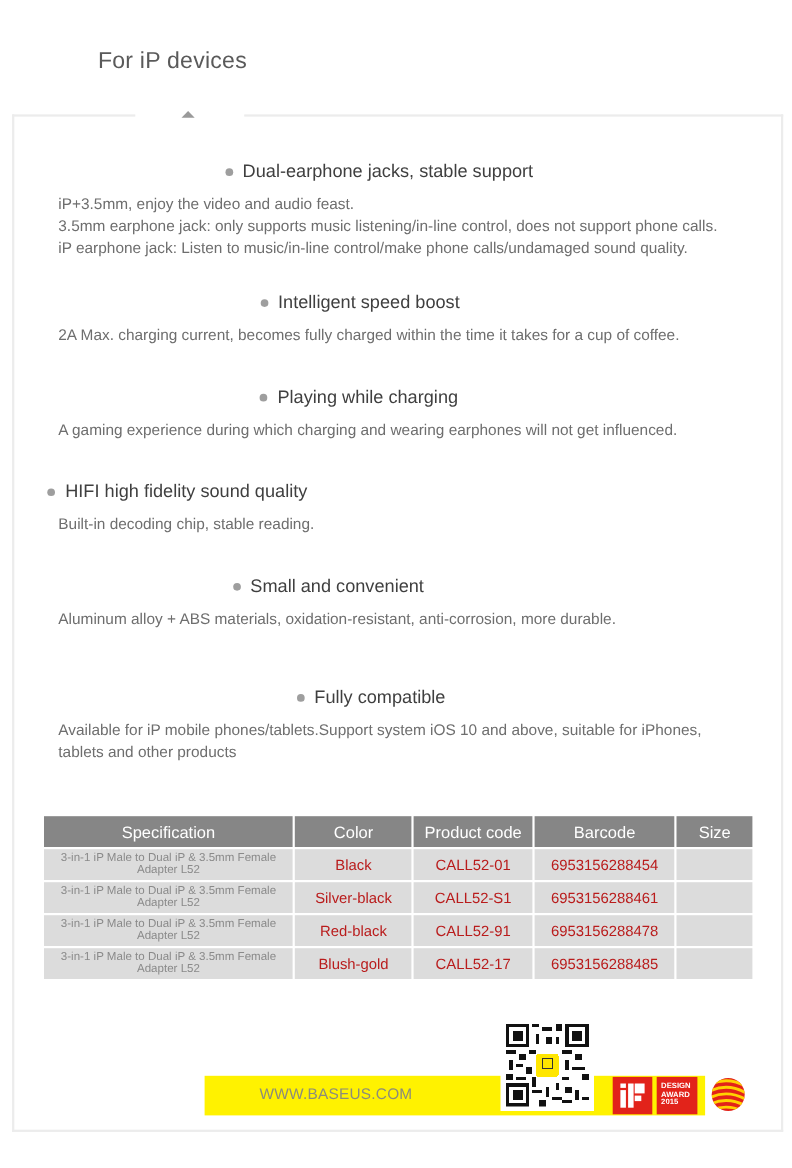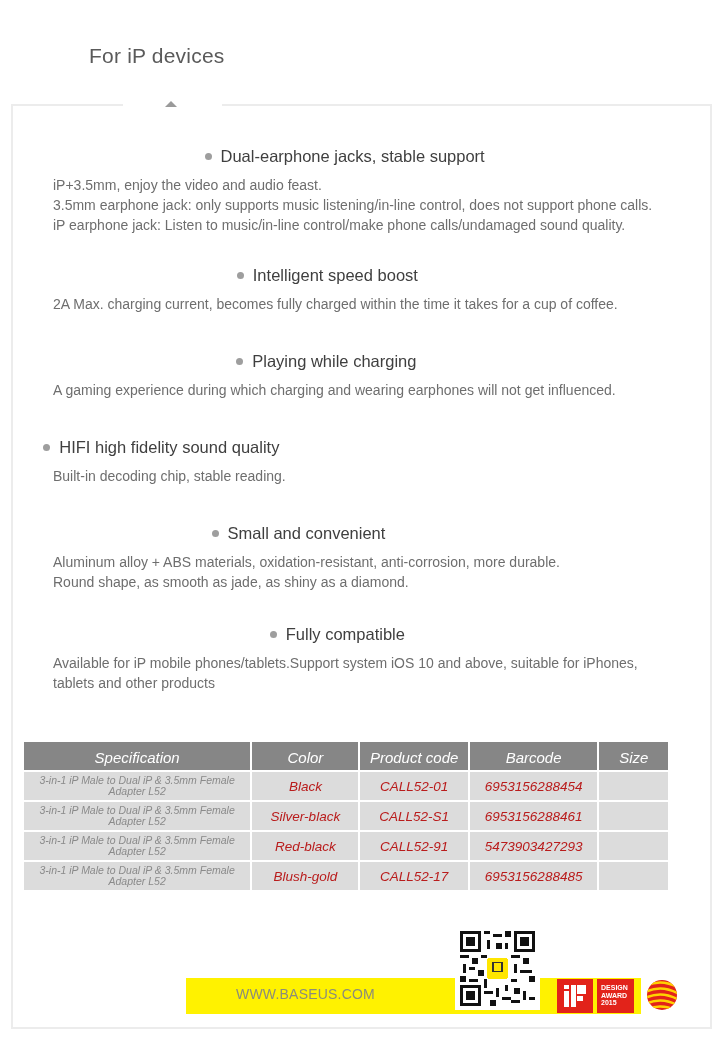--- a/index.html
+++ b/index.html
@@ -24,22 +24,22 @@
   }
 
   .feature { position: absolute; left: 37px; }
   .feature-head { display: flex; align-items: center; height: 20px; justify-content: center; }
   .bullet-icon { width: 7px; height: 7px; border-radius: 50%; background: #9e9e9e; margin-right: 9px; }
   .feature-title { font-size: 16.5px; color: #3f3f3f; }
   .feature-desc { margin-left: 16px; margin-top: 9px; }
   .feature-line { font-size: 14px; color: #6e6e6e; line-height: 20px; white-space: nowrap; }
 
   .spec-table {
-    position: absolute; left: 24px; top: 740px; width: 648px;
-    border-collapse: separate; border-spacing: 2px; margin-left: -2px; font-style: italic;
+    position: absolute; left: 40px; top: 740px; width: 648px;
+    border-collapse: separate; border-spacing: 2px; margin-left: -2px;
   }
   .spec-table th {
     background: #868686; color: #ffffff; font-weight: normal;
     font-size: 15px; height: 28px; text-align: center; padding-top: 2px;
   }
   .spec-table td {
     background: #dcdcdc; color: #b91c1c; text-align: center; height: 28px;
   }
   .spec-table td.spec { font-size: 10.5px; line-height: 11px; color: #8a8a8a; padding: 1px 4px; margin-top: 36px; }
   .spec-table td.val { font-size: 13.5px; }
@@ -115,21 +115,20 @@
   </div>
 </div>
 
 <div class="feature" style="top:523px;">
   <div class="feature-head">
     <span class="bullet-icon"></span>
     <span class="feature-title">Small and convenient</span>
   </div>
   <div class="feature-desc">
     <div class="feature-line">Aluminum alloy + ABS materials, oxidation-resistant, anti-corrosion, more durable.</div>
-    <div class="feature-line">Round shape, as smooth as jade, as shiny as a diamond.</div>
   </div>
 </div>
 
 <div class="feature" style="top:624px;">
   <div class="feature-head">
     <span class="bullet-icon"></span>
     <span class="feature-title">Fully compatible</span>
   </div>
   <div class="feature-desc">
     <div class="feature-line">Available for iP mobile phones/tablets.Support system iOS 10 and above, suitable for iPhones,</div>
@@ -166,21 +165,21 @@
       <td class="spec"><span>3-in-1 iP Male to Dual iP &amp; 3.5mm Female</span><br><span>Adapter L52</span></td>
       <td class="val">Silver-black</td>
       <td class="val">CALL52-S1</td>
       <td class="val">6953156288461</td>
       <td class="val"></td>
     </tr>
     <tr>
       <td class="spec"><span>3-in-1 iP Male to Dual iP &amp; 3.5mm Female</span><br><span>Adapter L52</span></td>
       <td class="val">Red-black</td>
       <td class="val">CALL52-91</td>
-      <td class="val">5473903427293</td>
+      <td class="val">6953156288478</td>
       <td class="val"></td>
     </tr>
     <tr>
       <td class="spec"><span>3-in-1 iP Male to Dual iP &amp; 3.5mm Female</span><br><span>Adapter L52</span></td>
       <td class="val">Blush-gold</td>
       <td class="val">CALL52-17</td>
       <td class="val">6953156288485</td>
       <td class="val"></td>
     </tr>
   </tbody>

